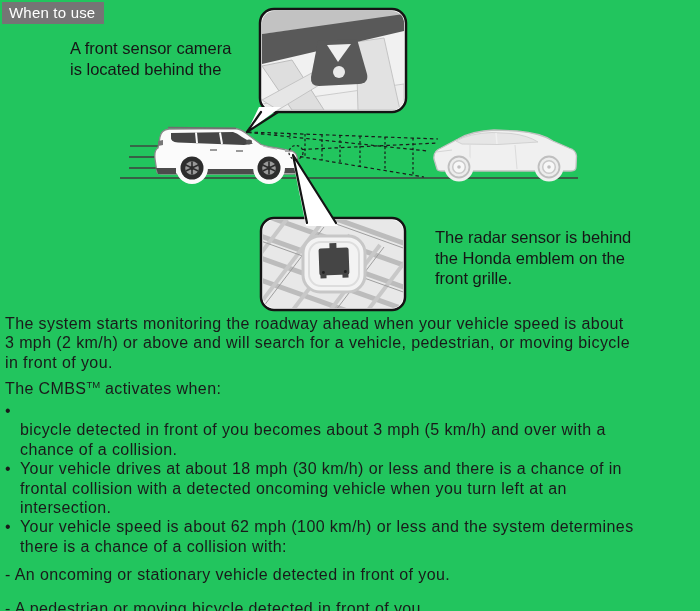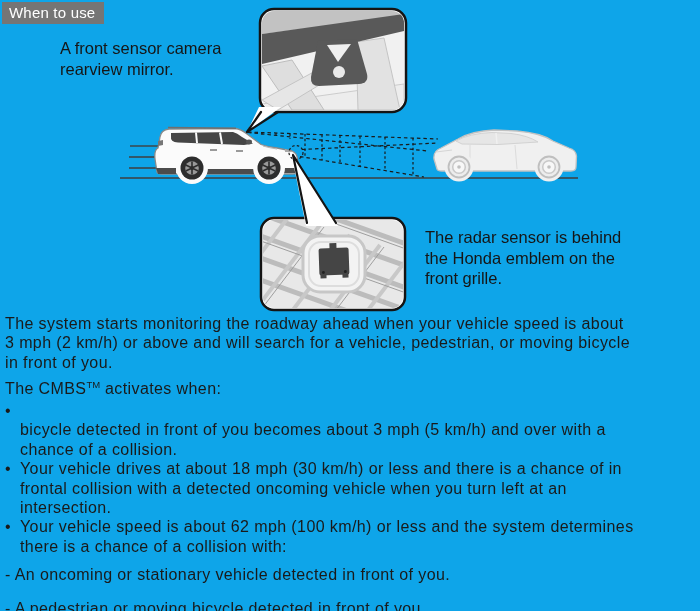--- a/index.html
+++ b/index.html
@@ -1,37 +1,37 @@
 <!DOCTYPE html>
 <html><head>
 <meta charset="utf-8">
 <style>
   html,body{margin:0;padding:0;}
   #page{
     position:relative;
     width:700px;height:611px;
-    background:#0ea5e9;
+    background:#22c55e;
     overflow:hidden;
     font-family:"Liberation Sans", sans-serif;
     color:#1a1a1a;
   }
   #scene{position:absolute;left:0;top:0;}
   .badge{
     position:absolute;left:2px;top:2px;
     background:#757575;color:#ffffff;
     font-size:15px;line-height:19px;
     padding:1px 9px 2px 7px;
     letter-spacing:0.2px;
   }
   .note{
     position:absolute;
     font-size:16.5px;line-height:20.5px;
     color:#161616;
   }
-  .note div{white-space:nowrap;}
+  .note div{white-space:nowrap;margin-left:10px;}
   #camera-note{left:60px;top:38px;}
   #radar-note{left:425px;top:227px;}
   #body-text{
     position:absolute;left:5px;top:314px;width:694px;
   }
   .bline{
     font-size:16px;line-height:19.4px;
     letter-spacing:0.4px;white-space:nowrap;color:#1a1a1a;
   }
   .heading-line{margin-top:3px;}
@@ -191,21 +191,21 @@
         <polygon points="291,152 306,226 338,226" fill="#ffffff"></polygon>
         <path d="M293,155 L307,223 M293,155 L336,223" stroke="#141414" stroke-width="2.2" stroke-linecap="round" fill="none"></path>
       </g>
     </g>
   </svg>
 
   <div class="badge">When to use</div>
 
   <div id="camera-note" class="note">
     <div>A front sensor camera</div>
-    <div>rearview mirror.</div>
+    <div>is located behind the</div>
   </div>
 
   <div id="radar-note" class="note">
     <div>The radar sensor is behind</div>
     <div>the Honda emblem on the</div>
     <div>front grille.</div>
   </div>
 
   <div id="body-text">
     <div class="bline">The system starts monitoring the roadway ahead when your vehicle speed is about</div>

